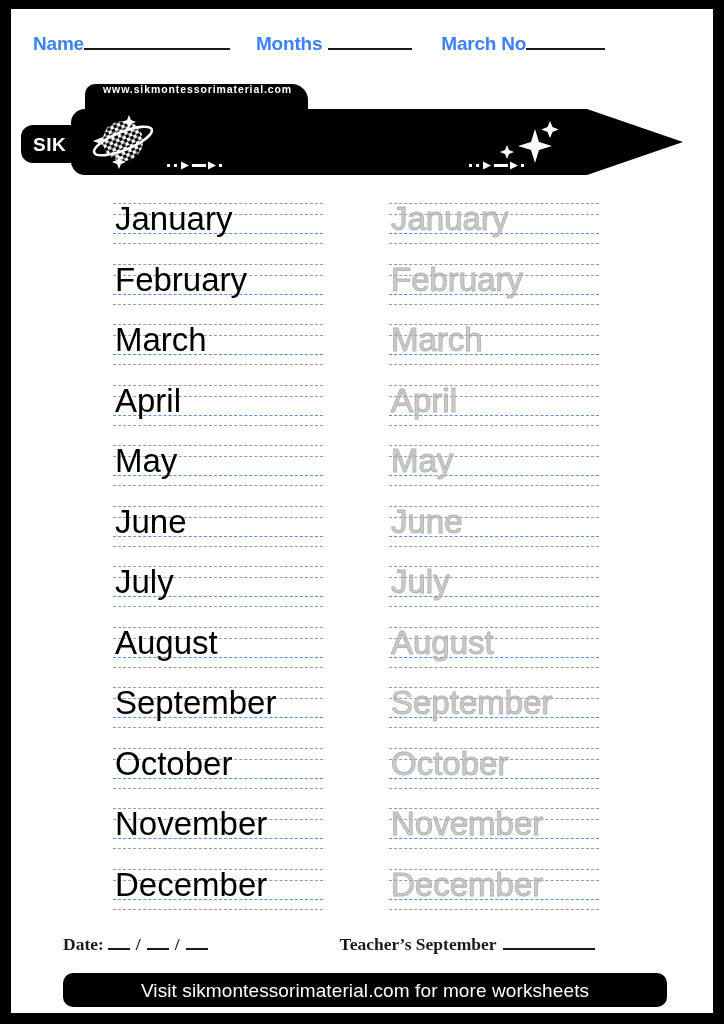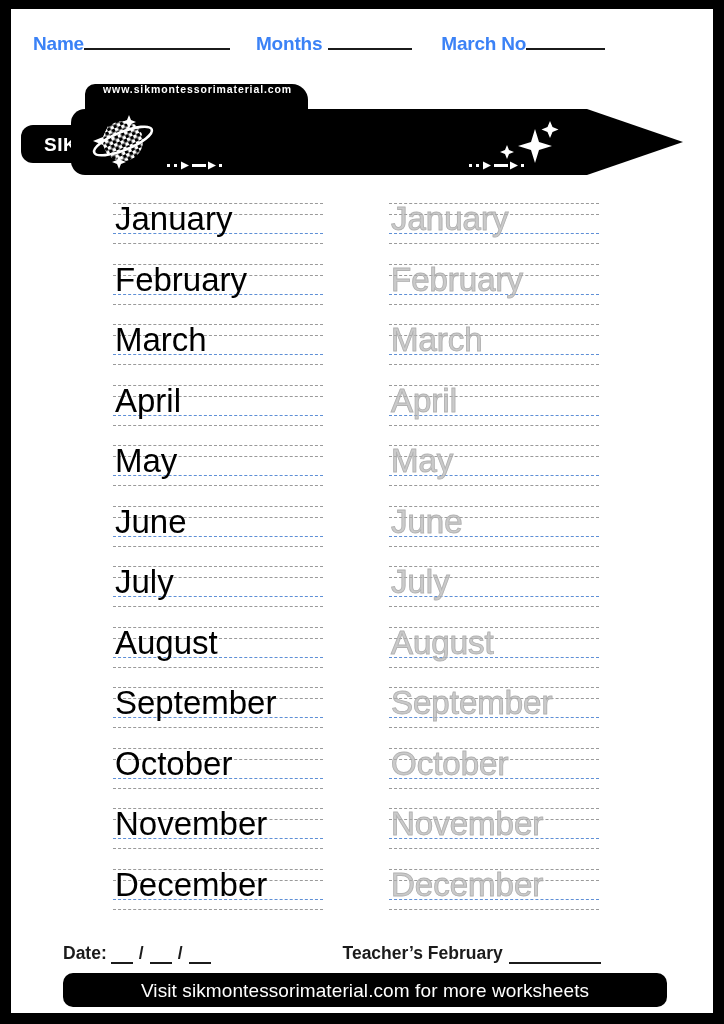--- a/index.html
+++ b/index.html
@@ -97,21 +97,21 @@
   #sik-tab {
     position: absolute;
     left: 10px;
     top: 50px;
     width: 72px;
     height: 38px;
     background: #000000;
     border-radius: 12px 0 0 12px;
     display: flex;
     align-items: center;
-    padding-left: 23px;
+    padding-left: 12px;
     box-sizing: border-box;
     z-index: 2;
   }
   #sik-tab span {
     color: #ffffff;
     font-size: 19px;
     font-weight: bold;
     letter-spacing: 0.5px;
     line-height: 1;
   }
@@ -205,24 +205,25 @@
   }
 
   
   #footer-line {
     position: absolute;
     left: 0;
     top: 925px;
     width: 702px;
     height: 30px;
     display: flex;
-    align-items: flex-end;
+    align-items: flex-start;
     padding-left: 52px;
     box-sizing: border-box;
     white-space: nowrap;
+    font-family: Liberation Serif, serif;
   }
   .ft-label {
     font-size: 17.5px;
     font-weight: bold;
     color: #1b1b1b;
   }
   .ft-blank {
     display: inline-block;
     border-bottom: 2.4px solid #1b1b1b;
     height: 14px;
@@ -589,21 +590,21 @@
       </div>
 
     <div id="footer-line">
       <span class="ft-label">Date:</span>
       <span class="ft-blank"></span>
       <span class="ft-slash">/</span>
       <span class="ft-blank"></span>
       <span class="ft-slash">/</span>
       <span class="ft-blank"></span>
       <span class="ft-gap"></span>
-      <span class="ft-label">Teacher’s February</span>
+      <span class="ft-label">Teacher’s September</span>
       <span class="sig-blank"></span>
     </div>
 
     <div id="promo-pill">
       <span>Visit sikmontessorimaterial.com for more worksheets</span>
     </div>
 
   </div>
 </div>
 

